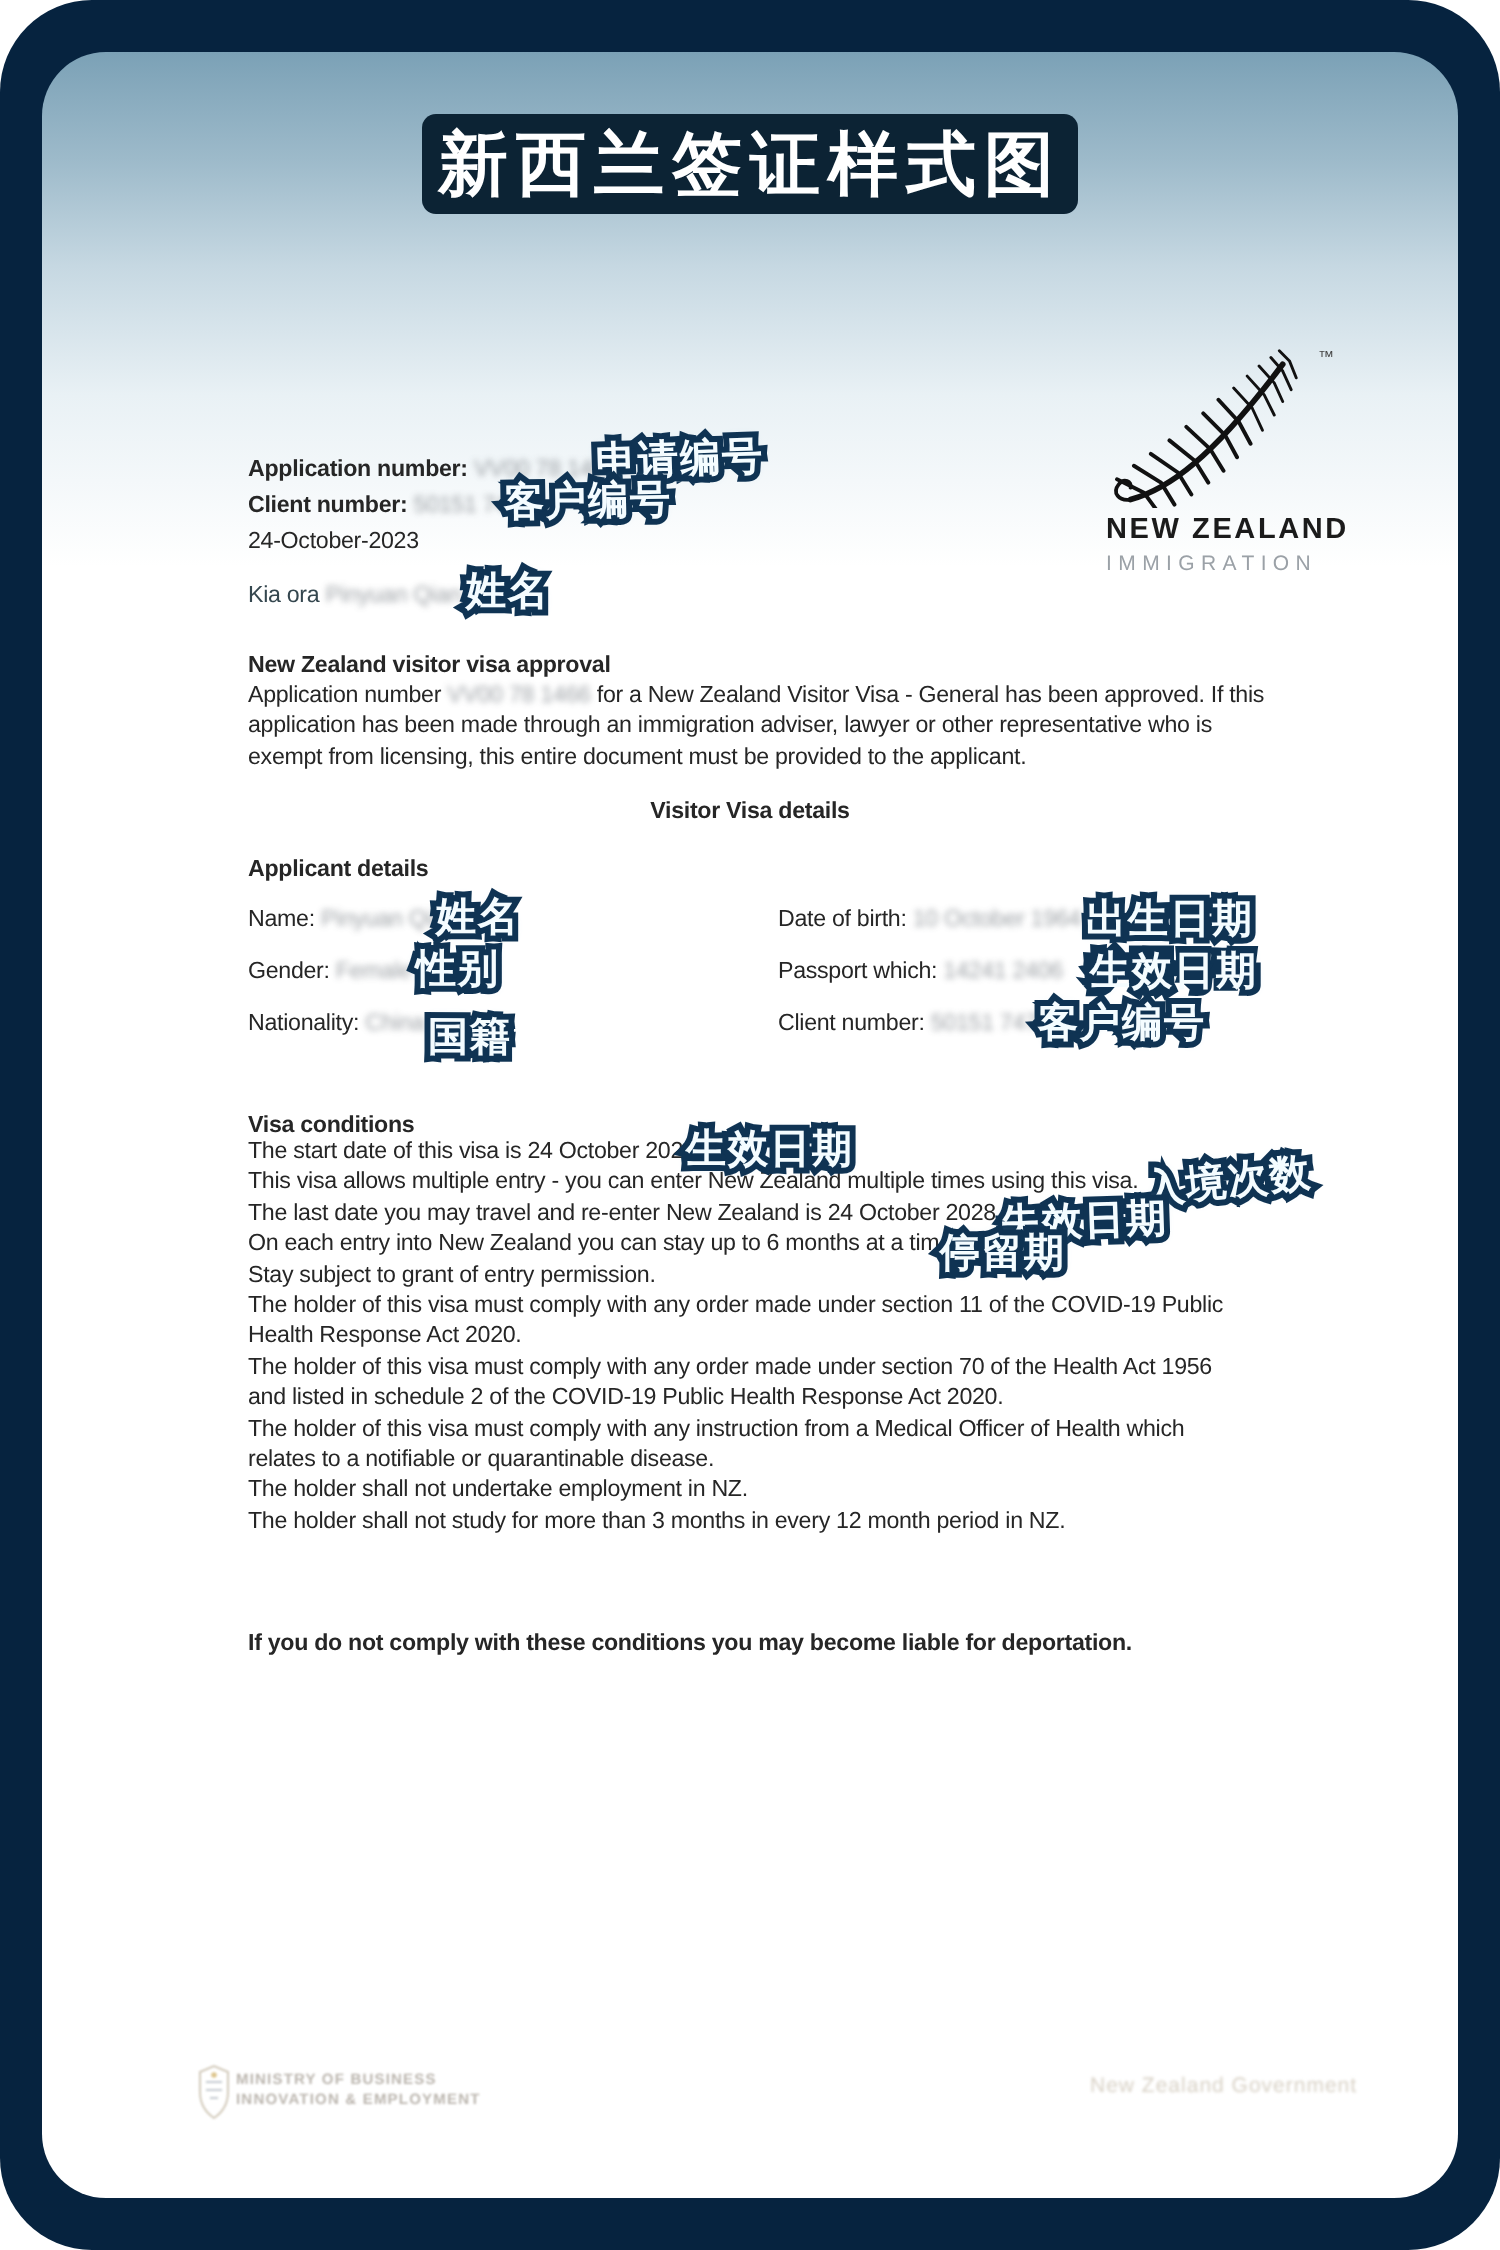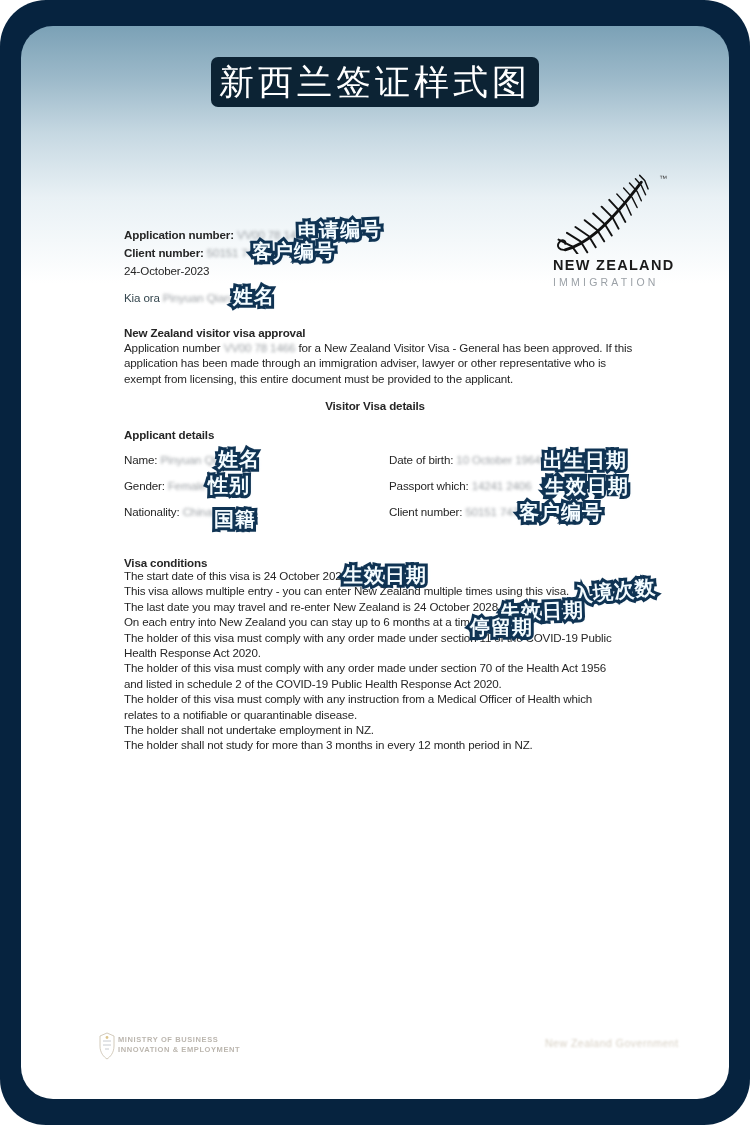--- a/index.html
+++ b/index.html
@@ -16,21 +16,21 @@
     position:absolute;left:21px;top:26px;width:708px;height:1073px;
     border-radius:32px;
     background:linear-gradient(180deg,#7ba1b6 0%,#9dbaca 5%,#c6d8e2 10%,#e9f1f5 16%,#ffffff 24%);
   }
   .banner{
     position:absolute;left:211px;top:57px;width:328px;height:50px;
     background:#0c2334;border-radius:7px;
     display:flex;align-items:center;justify-content:center;
   }
   .banner-text{
-    color:#ffffff;font-size:35px;font-weight:normal;letter-spacing:4px;white-space:nowrap;
+    color:#ffffff;font-size:35px;font-weight:bold;letter-spacing:4px;white-space:nowrap;
   }
   
   .t{position:absolute;font-size:11.6px;line-height:15.4px;letter-spacing:-0.15px;color:#262626;white-space:nowrap;}
   .b{font-weight:bold;}
   .pre{white-space:pre-line;}
   .red{color:#8d9297;filter:blur(1.5px);opacity:.85;}
   .center{left:0;width:750px;text-align:center;}
   .teal{color:#35474f;}
   
   .nzlogo{position:absolute;left:553px;top:172px;width:112px;}
@@ -109,30 +109,32 @@
 
   <div class="t" style="left:124px;top:504px;"><span>Nationality:</span> <span class="red">China</span></div>
   <div class="t" style="left:389px;top:504px;"><span>Client number:</span> <span class="red">50151 747</span></div>
 
   <div class="t b" style="left:124px;top:555px;">Visa conditions</div>
   <div class="t" style="left:124px;top:568px;width:578px;white-space:normal;">
     <div class="pre">The start date of this visa is 24 October 2023.</div>
     <div class="pre">This visa allows multiple entry - you can enter New Zealand multiple times using this visa.</div>
     <div class="pre">The last date you may travel and re-enter New Zealand is 24 October 2028.</div>
     <div class="pre">On each entry into New Zealand you can stay up to 6 months at a time.</div>
+    <div class="pre">Stay subject to grant of entry permission.</div>
     <div class="pre">The holder of this visa must comply with any order made under section 11 of the COVID-19 Public
 Health Response Act 2020.</div>
     <div class="pre">The holder of this visa must comply with any order made under section 70 of the Health Act 1956
 and listed in schedule 2 of the COVID-19 Public Health Response Act 2020.</div>
     <div class="pre">The holder of this visa must comply with any instruction from a Medical Officer of Health which
 relates to a notifiable or quarantinable disease.</div>
     <div class="pre">The holder shall not undertake employment in NZ.</div>
     <div class="pre">The holder shall not study for more than 3 months in every 12 month period in NZ.</div>
   </div>
 
+  <div class="t b" style="left:124px;top:814px;">If you do not comply with these conditions you may become liable for deportation.</div>
 
   <div class="zh" style="left:298px;top:219px;transform:rotate(-2deg);" data-text="申请编号">申请编号</div>
   <div class="zh" style="left:252px;top:240px;transform:rotate(-1deg);" data-text="客户编号">客户编号</div>
   <div class="zh" style="left:233px;top:285px;" data-text="姓名">姓名</div>
   <div class="zh" style="left:218px;top:448px;" data-text="姓名">姓名</div>
   <div class="zh" style="left:208px;top:474px;" data-text="性别">性别</div>
   <div class="zh" style="left:214px;top:508px;" data-text="国籍">国籍</div>
   <div class="zh" style="left:543px;top:449px;" data-text="出生日期">出生日期</div>
   <div class="zh" style="left:545px;top:475px;" data-text="护照号码">生效日期</div>
   <div class="zh" style="left:519px;top:501px;" data-text="客户编号">客户编号</div>

